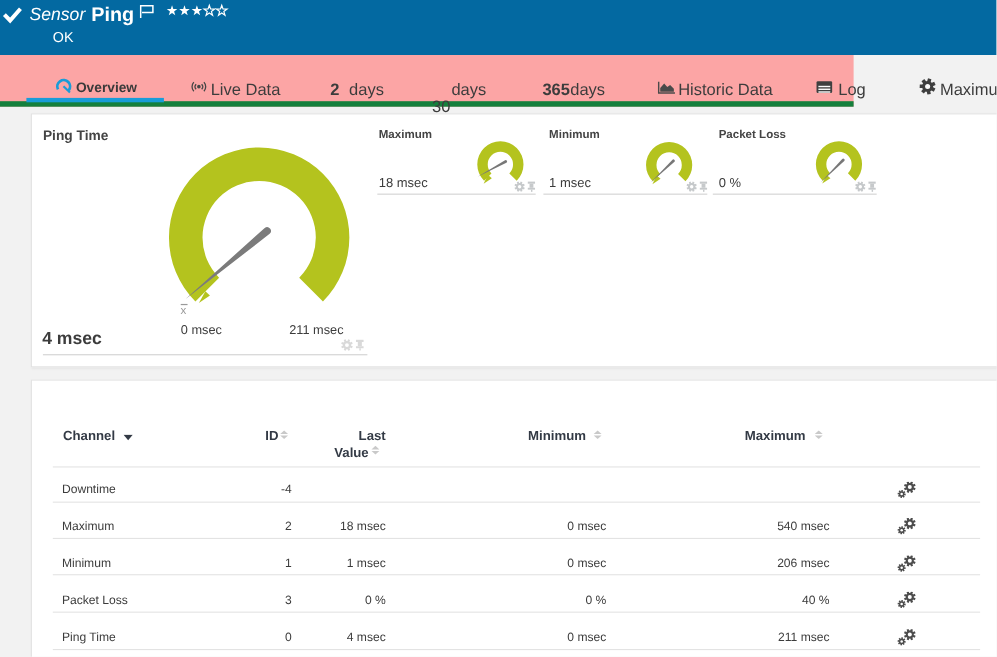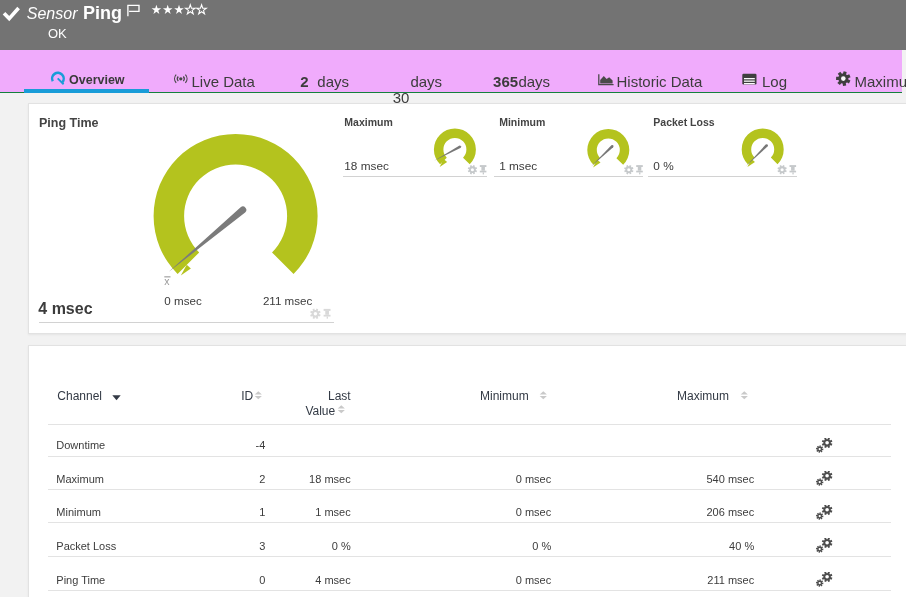--- a/index.html
+++ b/index.html
@@ -1,23 +1,23 @@
 <!DOCTYPE html>
 <html><head><meta charset="utf-8"><style>
 html,body{margin:0;padding:0}
 body{width:906px;height:597px;overflow:hidden;background:#f2f2f2;font-family:"Liberation Sans",sans-serif;position:relative}
 .abs{position:absolute}
-.topbar{position:absolute;left:0;top:0;width:906px;height:50px;background:#737373;}
-.tabbar{position:absolute;left:0;top:50px;width:902px;height:42px;background:#f0abfc;border-bottom:1px solid #15803d}
+.topbar{position:absolute;left:0;top:0;width:906px;height:50px;background:#0369a1;}
+.tabbar{position:absolute;left:0;top:50px;width:776px;height:42px;background:#fca5a5;border-bottom:5px solid #15803d}
 .tab{position:absolute;font-size:15px;color:#3c3c3c;white-space:nowrap}
 .panel{position:absolute;background:#fff;border:1px solid #e2e2e2;box-shadow:0 1px 2px rgba(0,0,0,0.06)}
 .hline{position:absolute;height:1px;background:#d2d2d2}
 .ct{font-size:10.5px;font-weight:bold;color:#444;position:absolute;white-space:nowrap}
 .cv{font-size:11.8px;color:#3c3c3c;position:absolute;white-space:nowrap}
-.th{font-size:12px;font-weight:normal;color:#333a45;position:absolute;white-space:nowrap}
+.th{font-size:12px;font-weight:bold;color:#333a45;position:absolute;white-space:nowrap}
 .td{font-size:11px;color:#3c3c3c;position:absolute;white-space:nowrap}
 </style></head><body>
 
 <div class="topbar">
 <svg class="abs" style="left:0;top:0" width="230" height="50" viewBox="0 0 230 50">
 <path d="M4,13.2 L9.2,18.6 L18.6,8" stroke="#fff" stroke-width="3.6" fill="none"></path>
 <path d="M127.9,16.3 V5.3 H139 V11.3 H129.1" stroke="#fff" stroke-width="1.35" fill="none"></path>
 <path d="M0,-5.05 L-1.16,-1.59 L-4.8,-1.56 L-1.87,0.61 L-2.97,4.09 L-0,1.97 L2.97,4.09 L1.87,0.61 L4.8,-1.56 L1.16,-1.59 Z" transform="translate(156.4,9.8)" fill="#fff"></path>
 <path d="M0,-5.05 L-1.16,-1.59 L-4.8,-1.56 L-1.87,0.61 L-2.97,4.09 L-0,1.97 L2.97,4.09 L1.87,0.61 L4.8,-1.56 L1.16,-1.59 Z" transform="translate(167.7,9.8)" fill="#fff"></path>
 <path d="M0,-5.05 L-1.16,-1.59 L-4.8,-1.56 L-1.87,0.61 L-2.97,4.09 L-0,1.97 L2.97,4.09 L1.87,0.61 L4.8,-1.56 L1.16,-1.59 Z" transform="translate(179,9.8)" fill="#fff"></path>

